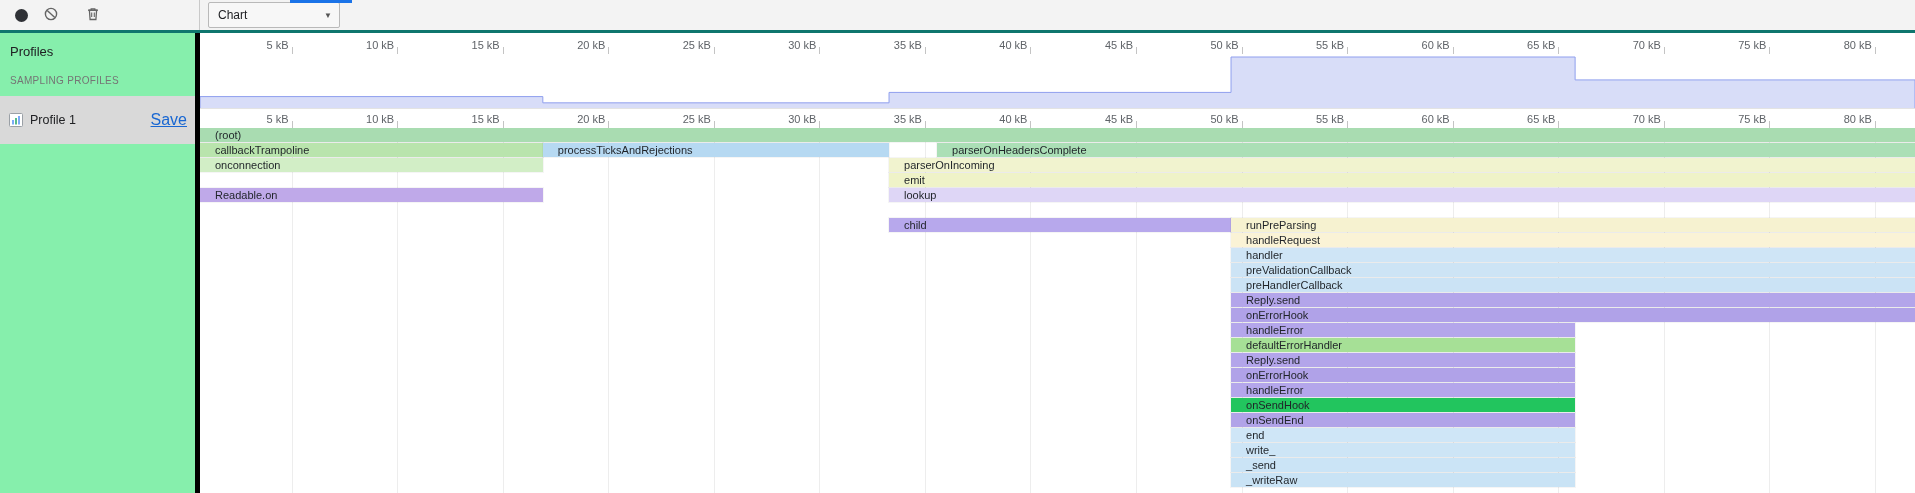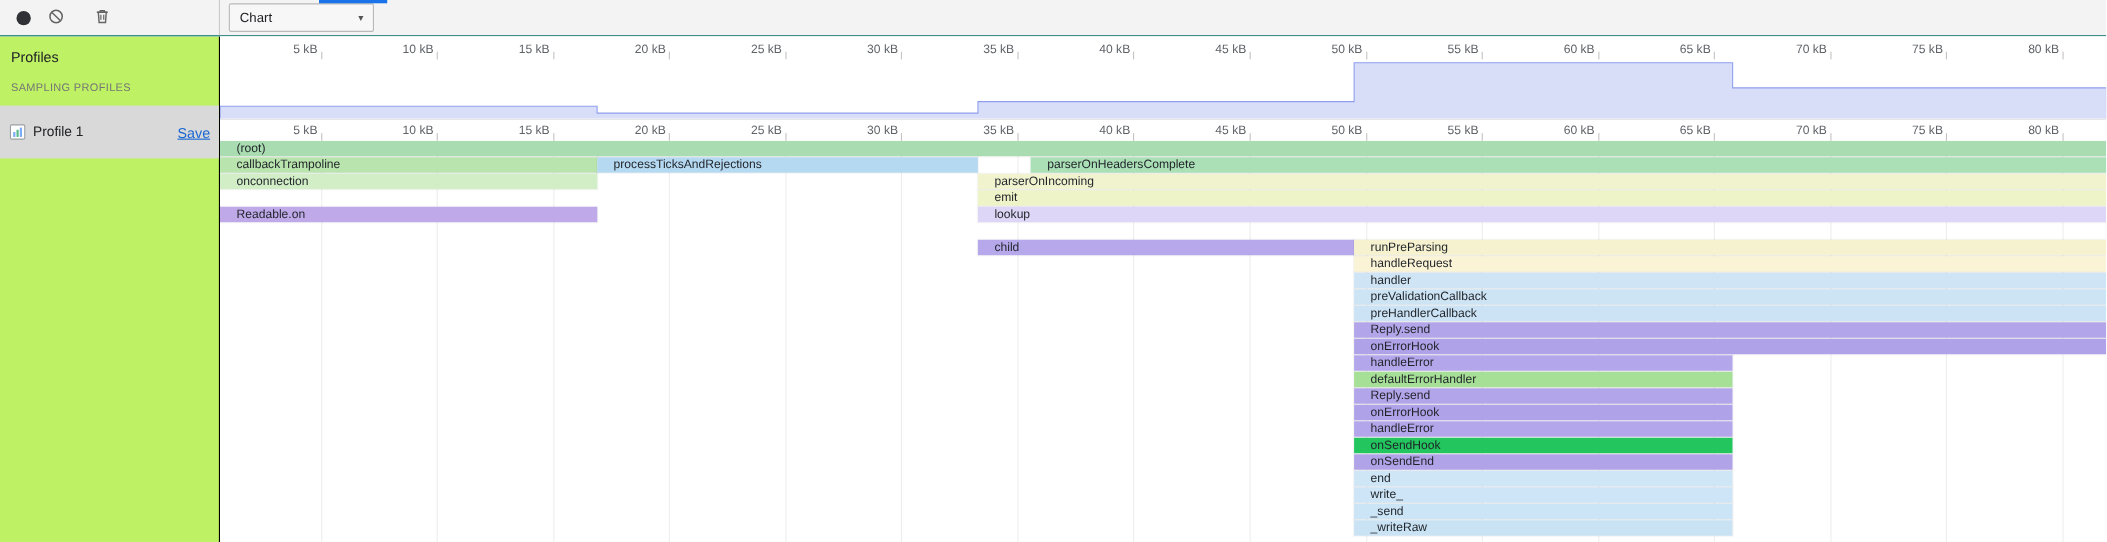--- a/index.html
+++ b/index.html
@@ -1,46 +1,46 @@
 <!DOCTYPE html>
 <html><head>
 <meta charset="utf-8">
 <style>
   html,body{margin:0;padding:0;background:#fff;}
   .app{width:1915px;height:493px;position:relative;overflow:hidden;background:#fff;
        font-family:"Liberation Sans",sans-serif;-webkit-font-smoothing:antialiased;color:#202124;}
 
   
   .toolbar{display:flex;align-items:center;height:33px;background:#f3f3f3;
-           border-bottom:1px solid #0f766e;box-sizing:border-box;position:relative;}
+           border-bottom:3px solid #0f766e;box-sizing:border-box;position:relative;}
   .tb-left{display:flex;align-items:center;width:200px;height:100%;
            border-right:1px solid #c9c9c9;box-sizing:border-box;padding-left:8px;gap:4px;}
   .icon-btn{width:26px;height:26px;display:flex;align-items:center;justify-content:center;
             background:none;border:none;padding:0;cursor:pointer;}
   .icon-btn.trash{margin-left:12px;}
   .record-dot{width:13px;height:13px;border-radius:50%;background:#2f3136;display:block;}
   .select{display:flex;align-items:center;justify-content:space-between;margin-left:8px;
           width:114px;height:24px;padding:0 7px 0 9px;background:#f7f7f7;
           border:1px solid #b9b9b9;border-radius:2px;font-size:12px;color:#202124;cursor:pointer;}
   .select .arrow{font-size:8px;color:#555;}
   .accent{position:absolute;left:290px;top:0;width:62px;height:3px;background:#1a73e8;}
 
   
   .content{display:flex;height:460px;}
-  .sidebar{width:200px;box-sizing:border-box;border-right:1px solid #000000;background:#bef264;}
+  .sidebar{width:200px;box-sizing:border-box;border-right:5px solid #000000;background:#86efac;}
   .main{flex:1;position:relative;background:#fff;}
 
   
   .sidebar-title{padding:11px 10px 0;font-size:13px;color:#202124;}
   .sidebar-section{margin-top:16px;padding:0 10px;font-size:10px;color:#757575;letter-spacing:.3px;}
   .profile-item{margin-top:10px;height:16px;display:flex;align-items:center;
                 padding:16px 8px;background:#d9d9d9;cursor:pointer;}
   .p-icon{display:flex;align-items:center;margin-right:6px;}
   .p-name{font-size:12.5px;color:#202124;}
-  .p-save{margin-left:auto;font-size:13px;color:#1967d2;text-decoration:underline;cursor:pointer;}
+  .p-save{margin-left:auto;font-size:16px;color:#1967d2;text-decoration:underline;cursor:pointer;}
 
   
   .ruler{position:absolute;left:0;right:0;}
   #ruler-top{top:0;height:21px;}
   #ruler-bottom{top:75px;height:20px;}
   .tick{position:absolute;top:0;height:100%;width:0;}
   .tick-line{position:absolute;left:0;bottom:0;width:1px;height:7px;background:#c4c4c4;}
   .tick-label{position:absolute;right:3px;bottom:3px;font-size:11px;color:#5f6368;white-space:nowrap;}
 
   

